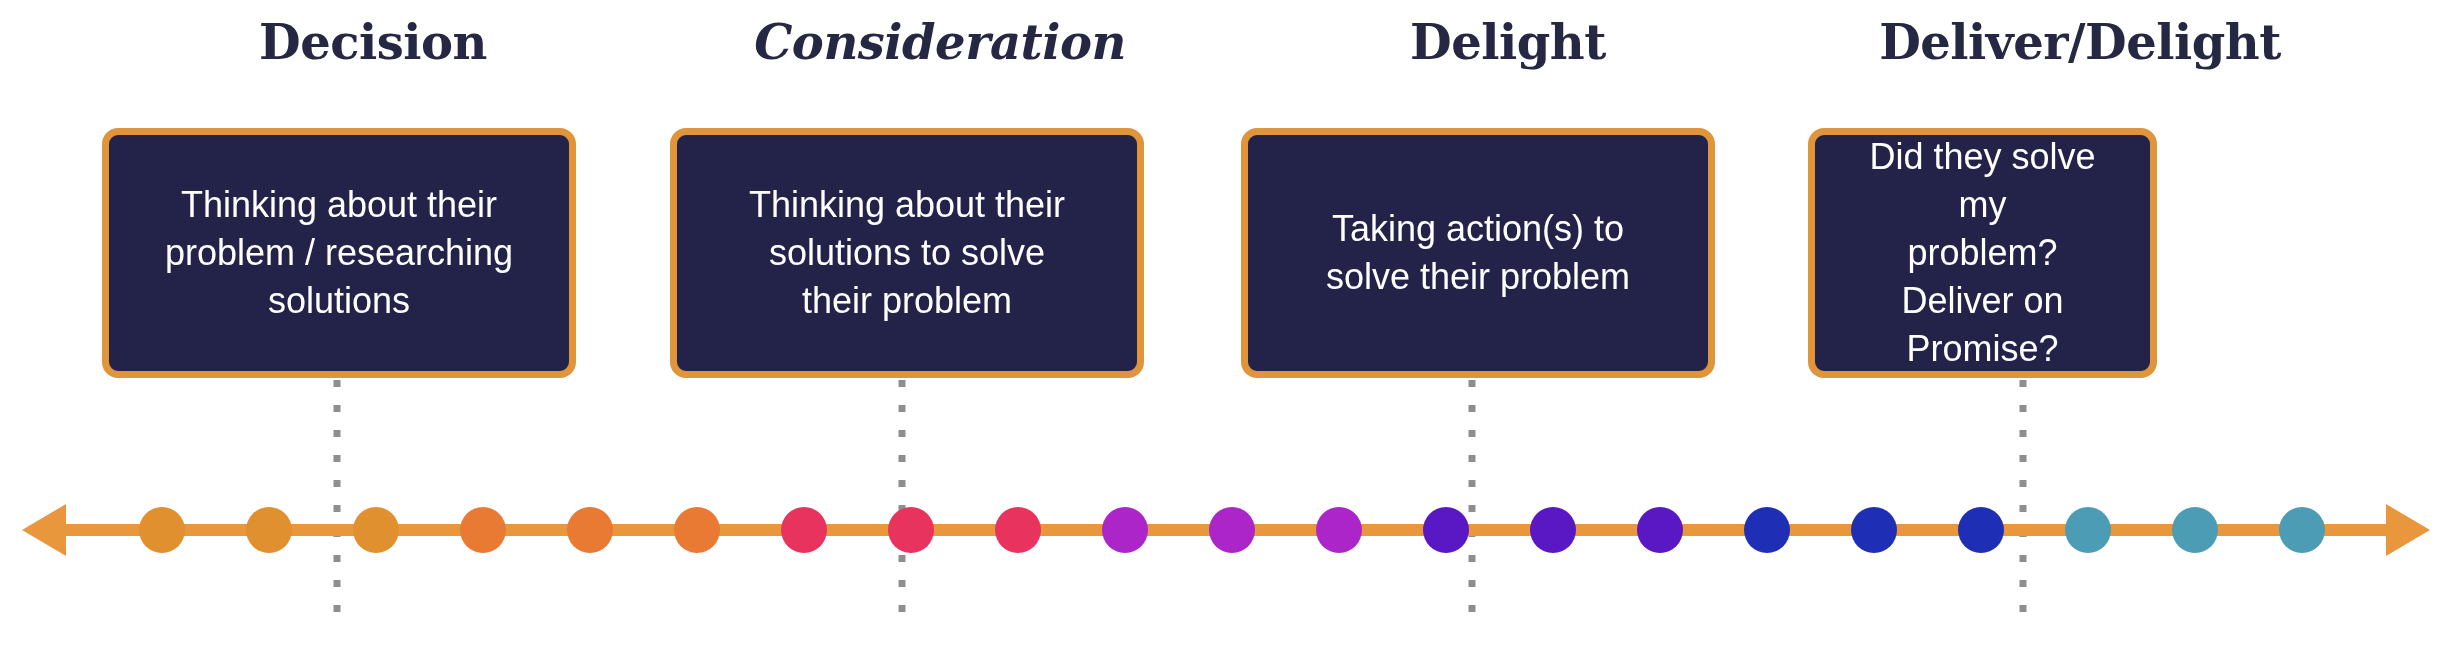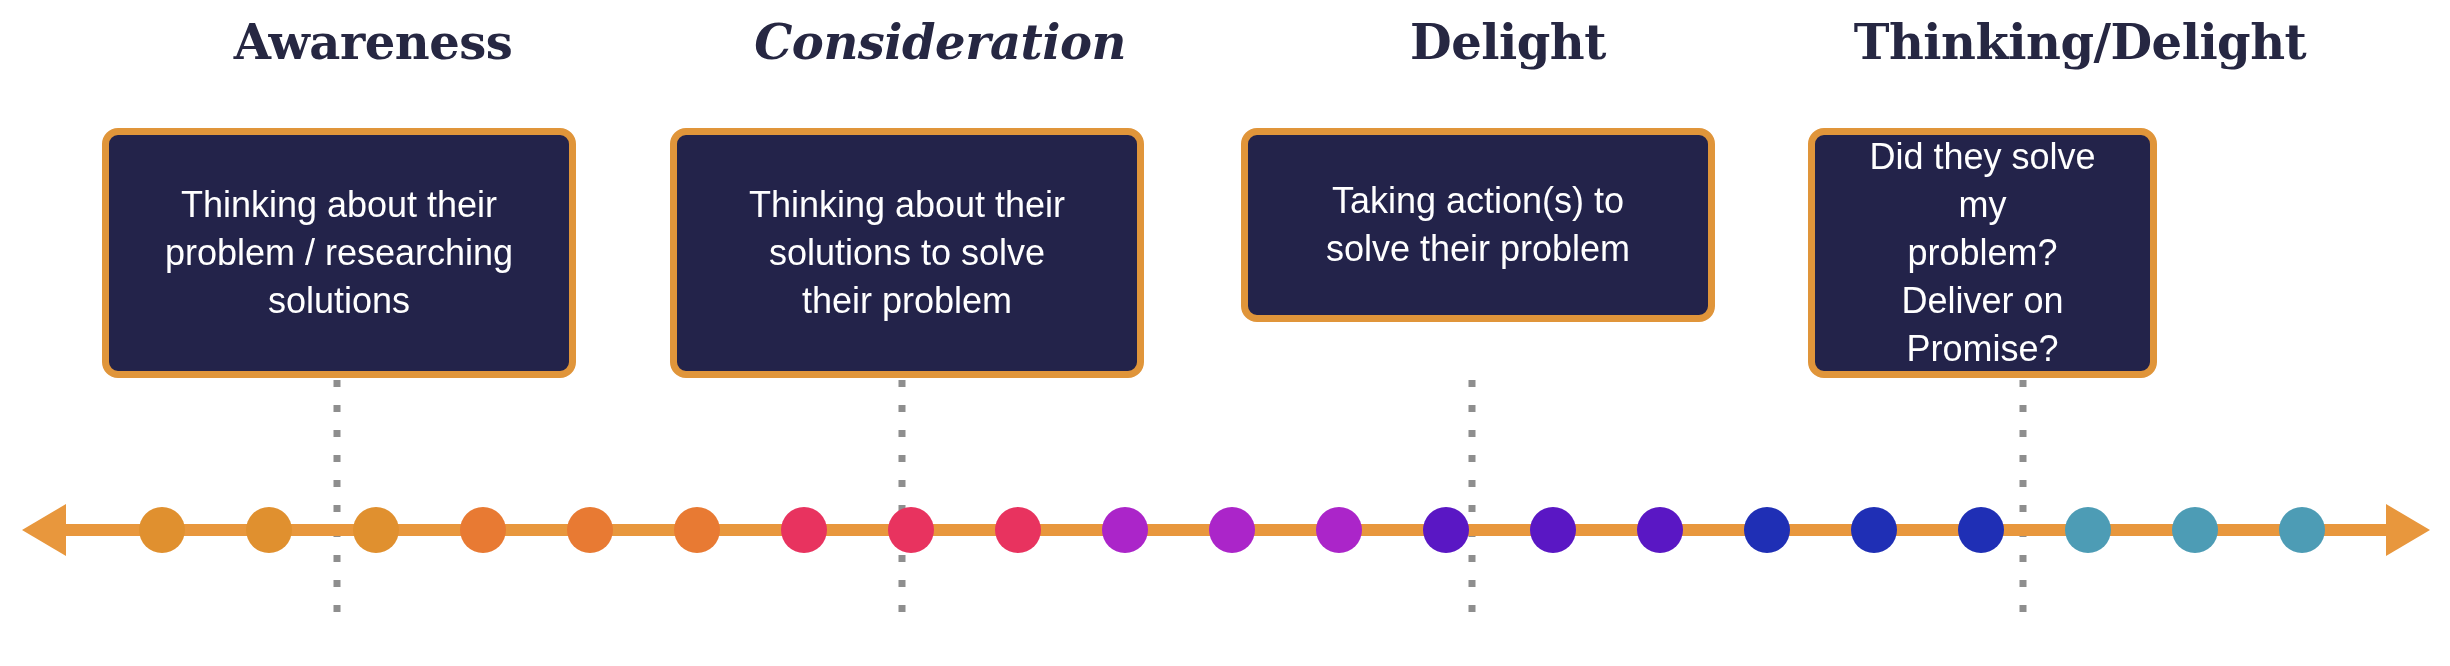--- a/index.html
+++ b/index.html
@@ -80,44 +80,44 @@
     border-radius:50%;
     transform:translate(-50%,-50%);
     top:90px;
   }
 </style>
 </head>
 <body style="background: rgb(255, 255, 255);">
 
 <div id="stage">
 
-  <div class="stage-title" id="title-0" style="left: 373px; top: 18px; color: rgb(38, 39, 66);">Awareness</div>
+  <div class="stage-title" id="title-0" style="left: 373px; top: 18px; color: rgb(38, 39, 66);">Decision</div>
   <div class="stage-card" id="card-0" style="left: 102px; top: 128px; width: 474px; height: 250px; background: rgb(35, 35, 74); border-color: rgb(224, 149, 58); color: rgb(255, 255, 255);">
     <span class="card-text">Thinking about their
 problem / researching
 solutions</span>
   </div>
   <div class="connector" id="conn-0" style="left: 337px; top: 380px; height: 245px; background-image: linear-gradient(rgb(142, 142, 142) 0px, rgb(142, 142, 142) 7px, rgba(0, 0, 0, 0) 7px, rgba(0, 0, 0, 0) 100%);"></div>
 
   <div class="stage-title" id="title-1" style="left: 940px; top: 18px; color: rgb(38, 39, 66); font-style: italic;">Consideration</div>
   <div class="stage-card" id="card-1" style="left: 670px; top: 128px; width: 474px; height: 250px; background: rgb(35, 35, 74); border-color: rgb(224, 149, 58); color: rgb(255, 255, 255);">
     <span class="card-text">Thinking about their
 solutions to solve
 their problem</span>
   </div>
   <div class="connector" id="conn-1" style="left: 902px; top: 380px; height: 245px; background-image: linear-gradient(rgb(142, 142, 142) 0px, rgb(142, 142, 142) 7px, rgba(0, 0, 0, 0) 7px, rgba(0, 0, 0, 0) 100%);"></div>
 
   <div class="stage-title" id="title-2" style="left: 1508px; top: 18px; color: rgb(38, 39, 66);">Delight</div>
-  <div class="stage-card" id="card-2" style="left: 1241px; top: 128px; width: 474px; height: 194px; background: rgb(35, 35, 74); border-color: rgb(224, 149, 58); color: rgb(255, 255, 255);">
+  <div class="stage-card" id="card-2" style="left: 1241px; top: 128px; width: 474px; height: 250px; background: rgb(35, 35, 74); border-color: rgb(224, 149, 58); color: rgb(255, 255, 255);">
     <span class="card-text">Taking action(s) to
 solve their problem</span>
   </div>
   <div class="connector" id="conn-2" style="left: 1472px; top: 380px; height: 245px; background-image: linear-gradient(rgb(142, 142, 142) 0px, rgb(142, 142, 142) 7px, rgba(0, 0, 0, 0) 7px, rgba(0, 0, 0, 0) 100%);"></div>
 
-  <div class="stage-title" id="title-3" style="left: 2080px; top: 18px; color: rgb(38, 39, 66);">Thinking/Delight</div>
+  <div class="stage-title" id="title-3" style="left: 2080px; top: 18px; color: rgb(38, 39, 66);">Deliver/Delight</div>
   <div class="stage-card" id="card-3" style="left: 1808px; top: 128px; width: 349px; height: 250px; background: rgb(35, 35, 74); border-color: rgb(224, 149, 58); color: rgb(255, 255, 255);">
     <span class="card-text">Did they solve my
 problem?
 Deliver on Promise?</span>
   </div>
   <div class="connector" id="conn-3" style="left: 2023px; top: 380px; height: 245px; background-image: linear-gradient(rgb(142, 142, 142) 0px, rgb(142, 142, 142) 7px, rgba(0, 0, 0, 0) 7px, rgba(0, 0, 0, 0) 100%);"></div>
 
   <div id="timeline">
     <div class="tl-arrow left" id="arrow-left" style="left: 22px; top: 64px; margin-top: 0px; border-right-color: rgb(232, 151, 61);"></div>
     <div class="tl-line" id="tl-line" style="left: 62px; width: 2328px; top: 84px; background: rgb(232, 151, 61);"></div>

